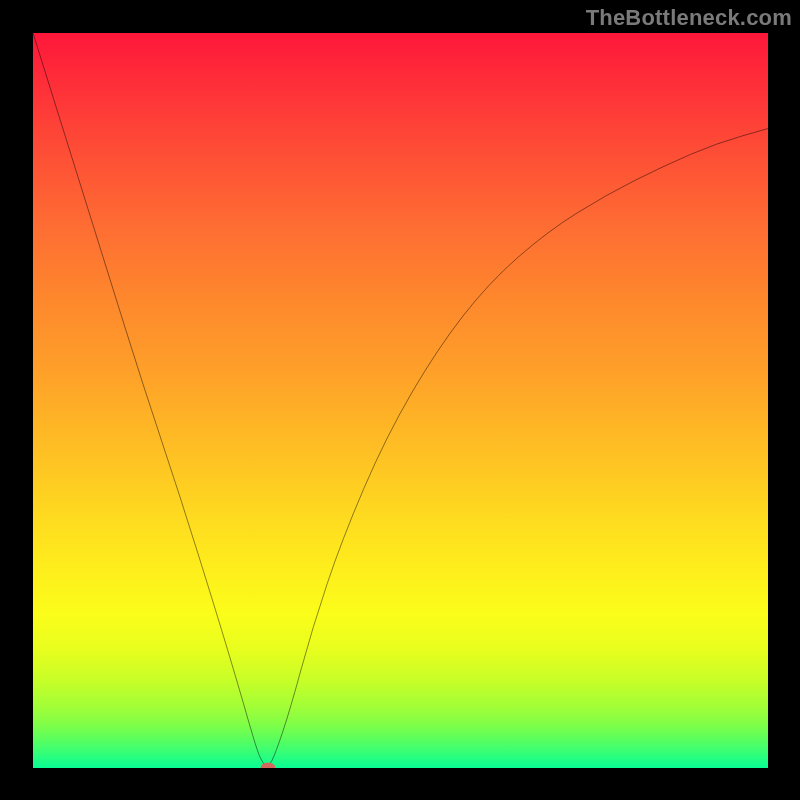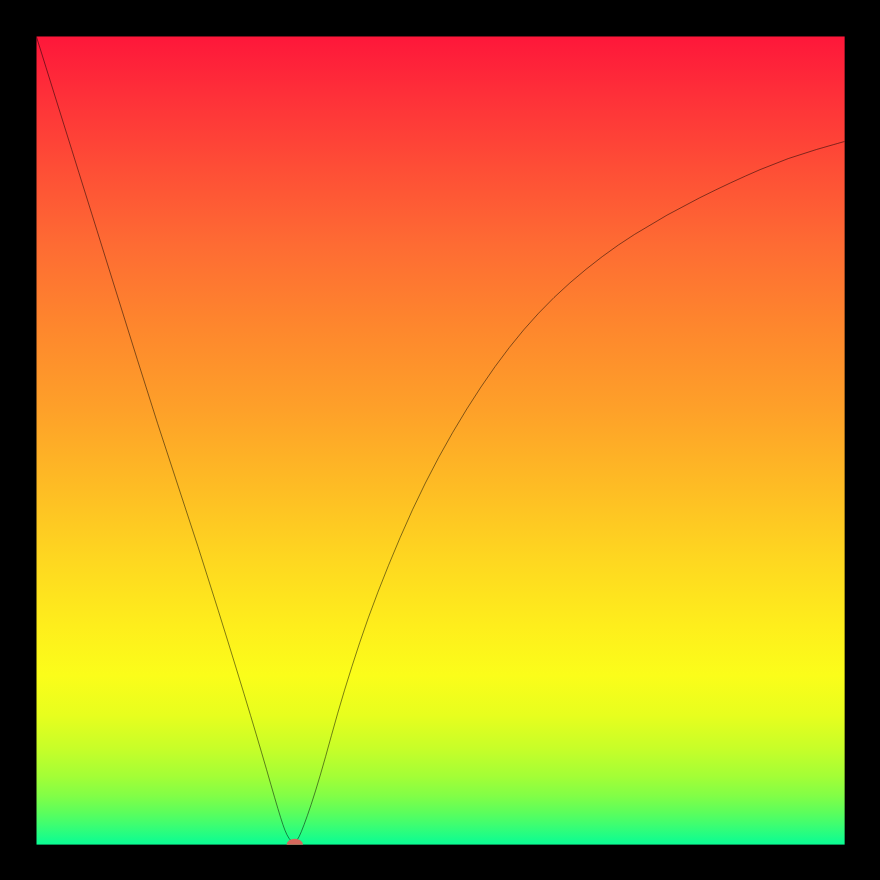--- a/index.html
+++ b/index.html
@@ -80,13 +80,14 @@
   <div class="plot">
     <div class="gradient"></div>
 
     <svg class="curve-svg" viewBox="0 0 100 100" preserveAspectRatio="none">
       <path d="M 0 0 Q 5 16 7.5 24 Q 10 32 12.5 40 Q 15 48 17.5 55.5 Q 20 63 22.5 71 Q 25 79 26.5 84 Q 28.000000000000004 89 29 92.5 Q 30 96 30.5 97.5 Q 31 99 31.5 99.5 Q 32 100 32.5 99 Q 33 98 34 95 Q 35 92 36.5 86.5 Q 38 81 40 75 Q 42 69 45 62 Q 48 55 51.5 49 Q 55.00000000000001 43.00000000000001 58.5 38.5 Q 62 34 66 30.5 Q 70 27 74 24.5 Q 78 22 82 20 Q 86 18 89.5 16.5 Q 93 15 96.5 14 T 100 13" fill="none" stroke="#000" stroke-width="0.45" vector-effect="non-scaling-stroke"></path>
     </svg>
 
     <div class="dot" style="left: 32%; top: 100%; background: rgb(213, 104, 92);"></div>
   </div>
 
+  <div class="watermark">TheBottleneck.com</div>
 </div>
 
 </body></html>

